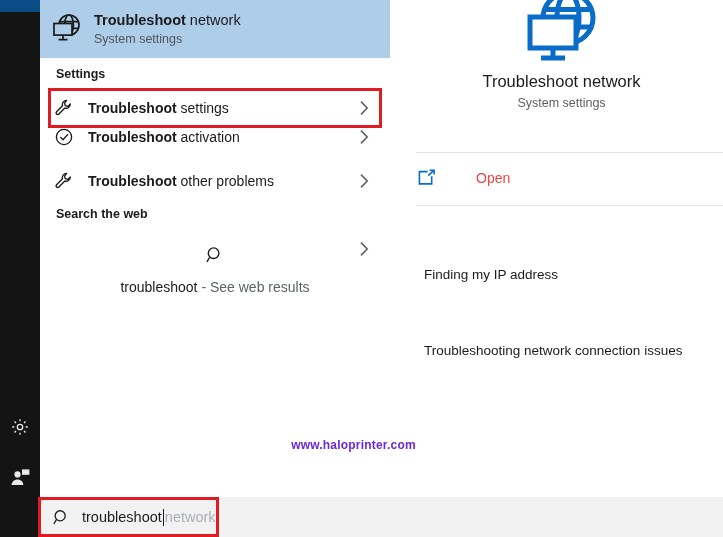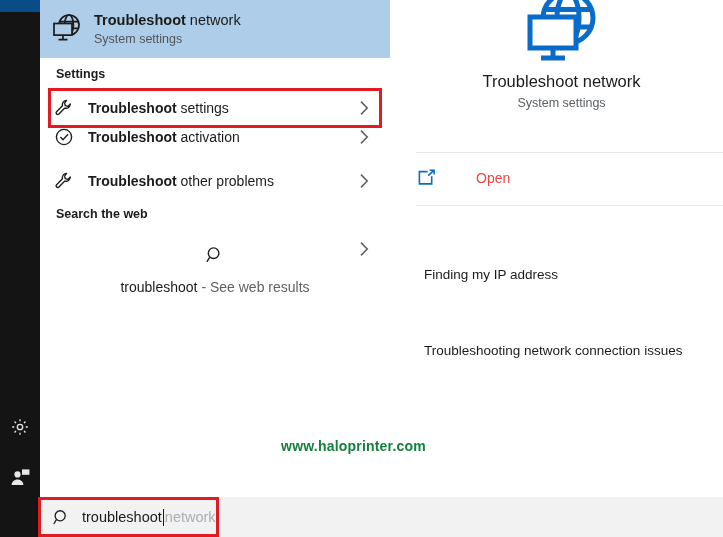--- a/index.html
+++ b/index.html
@@ -245,23 +245,23 @@
   }
   .annot-settings { left: 48px; top: 88px; width: 334px; height: 40px; }
   .annot-search { left: 38px; top: 497px; width: 181px; height: 40px; }
 
   
   .watermark {
     position: absolute;
     left: 0; top: 438px;
     width: 707px;
     text-align: center;
-    font-size: 14px;
+    font-size: 12px;
     font-weight: bold;
-    color: #15803d;
+    color: #6d28d9;
     z-index: 15;
     letter-spacing: .2px;
   }
 </style>
 </head>
 <body>
 
 <div class="rail">
   <div class="rail-topbar"></div>
 

